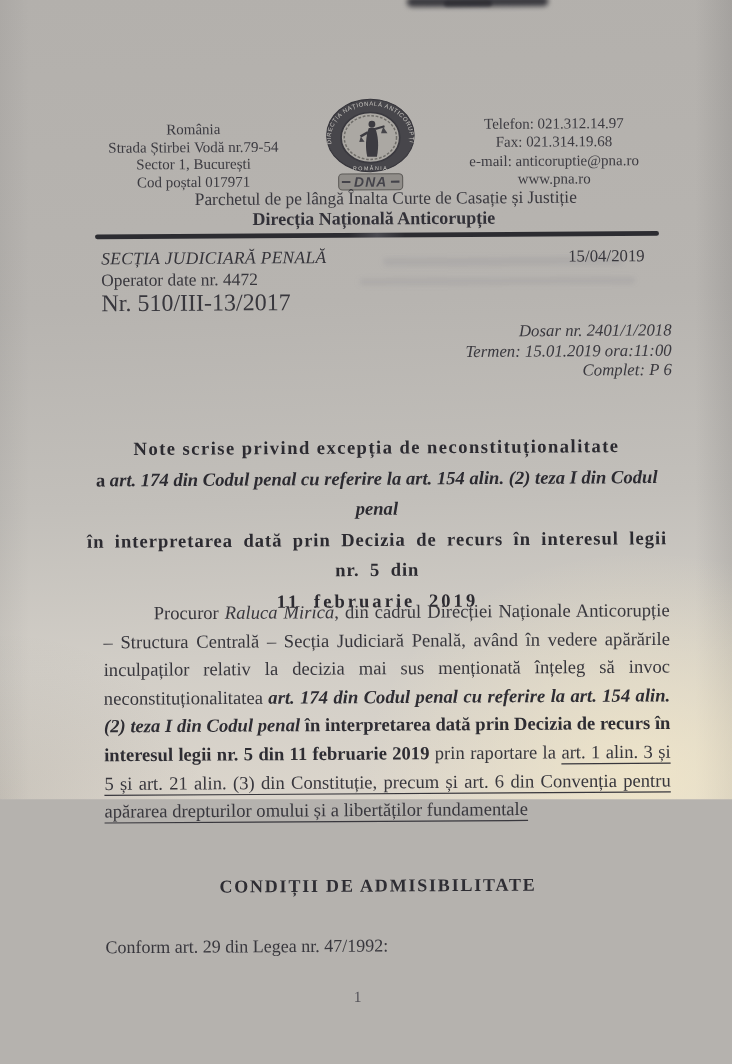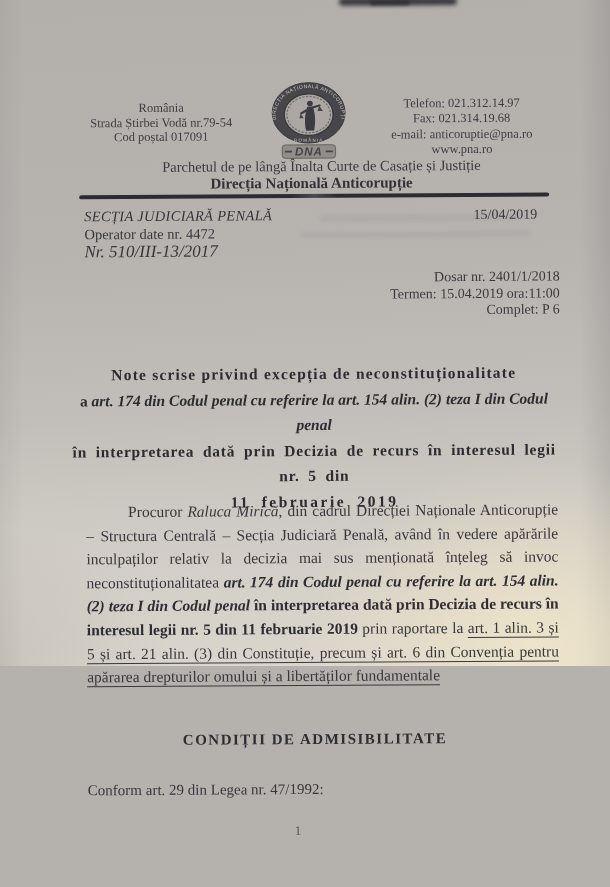--- a/index.html
+++ b/index.html
@@ -45,24 +45,24 @@
   .org-line1{position:absolute;left:70px;right:35px;top:158px;text-align:center;font-size:14.5px;color:#3a393f;}
   .org-line2{position:absolute;left:70px;right:55px;top:175px;text-align:center;font-size:15px;font-weight:bold;color:#323138;}
   .rule{
     position:absolute;left:80px;top:194px;width:470px;height:4px;
     background:linear-gradient(to right,#2c2c31 0 45%, #4a4a50 50%, #2c2c31 55%);
     border-radius:2px;
   }
 
   .sec-line1{position:absolute;left:85px;top:207px;font-size:14.5px;font-style:italic;letter-spacing:0.3px;color:#35343a;}
   .sec-line2{position:absolute;left:85px;top:225px;font-size:14.5px;}
-  .sec-line3{position:absolute;left:85px;top:241px;font-size:17px;font-style:italic;}
+  .sec-line3{position:absolute;left:85px;top:241px;font-size:20px;}
   .doc-date{position:absolute;right:72px;top:208px;font-size:14px;text-align:right;}
 
-  .dosar-block{position:absolute;right:50px;top:270px;text-align:right;font-size:14px;line-height:16.6px;color:#3a393f;}
+  .dosar-block{position:absolute;right:50px;top:270px;text-align:right;font-size:14px;line-height:16.6px;color:#3a393f;font-style:italic;}
 
   .title-block{
     position:absolute;left:62px;right:45px;top:361px;text-align:center;
     font-weight:bold;color:#2c2b31;font-size:15.5px;line-height:25.5px;
   }
   .title-l1{letter-spacing:1.2px;}
   .title-l3{letter-spacing:0.8px;word-spacing:4px;}
   .title-l4{letter-spacing:2.5px;word-spacing:5px;}
   .it{font-style:italic;}
   .b{font-weight:bold;color:#2e2d33;}
@@ -88,21 +88,22 @@
   <div class="page">
 
     <div class="smudge"></div>
     <div class="smudge2"></div>
     <div class="ghost" style="left:320px;top:215px;width:200px;height:7px;"></div>
     <div class="ghost" style="left:300px;top:232px;width:230px;height:6px;"></div>
 
     <div class="address-block">
       <div>România</div>
       <div>Strada Știrbei Vodă nr.79-54</div>
-      <div>Cod poștal 017091</div>
+      <div>Sector 1, București</div>
+      <div>Cod poștal 017971</div>
     </div>
 
     <div class="logo-wrap">
       <svg width="90" height="80" viewBox="0 0 100 90">
         <ellipse cx="50" cy="37" rx="41" ry="34" fill="#47464b"></ellipse>
         <ellipse cx="50" cy="37" rx="41" ry="34" fill="none" stroke="#35343a" stroke-width="1"></ellipse>
         <defs>
           <path id="rimArc" d="M 14 46 A 37 30 0 1 1 86 46" fill="none"></path>
         </defs>
         <text font-size="5.6" fill="#c9c6c1" letter-spacing="0.6" font-family="Liberation Sans, sans-serif">
@@ -139,21 +140,21 @@
     <div class="org-line2">Direcția Națională Anticorupție</div>
     <div class="rule"></div>
 
     <div class="sec-line1">SECȚIA JUDICIARĂ PENALĂ</div>
     <div class="sec-line2">Operator date nr. 4472</div>
     <div class="sec-line3">Nr. 510/III-13/2017</div>
     <div class="doc-date">15/04/2019</div>
 
     <div class="dosar-block">
       <div>Dosar nr. 2401/1/2018</div>
-      <div>Termen: 15.04.2019 ora:11:00</div>
+      <div>Termen: 15.01.2019 ora:11:00</div>
       <div>Complet: P 6</div>
     </div>
 
     <div class="title-block">
       <div class="title-l1">Note scrise privind excepția de neconstituționalitate</div>
       <div><span>a </span><span class="it">art. 174 din Codul penal cu referire la art. 154 alin. (2) teza I din Codul penal</span></div>
       <div class="title-l3">în interpretarea dată prin Decizia de recurs în interesul legii nr. 5 din</div>
       <div class="title-l4">11 februarie 2019</div>
     </div>
 

